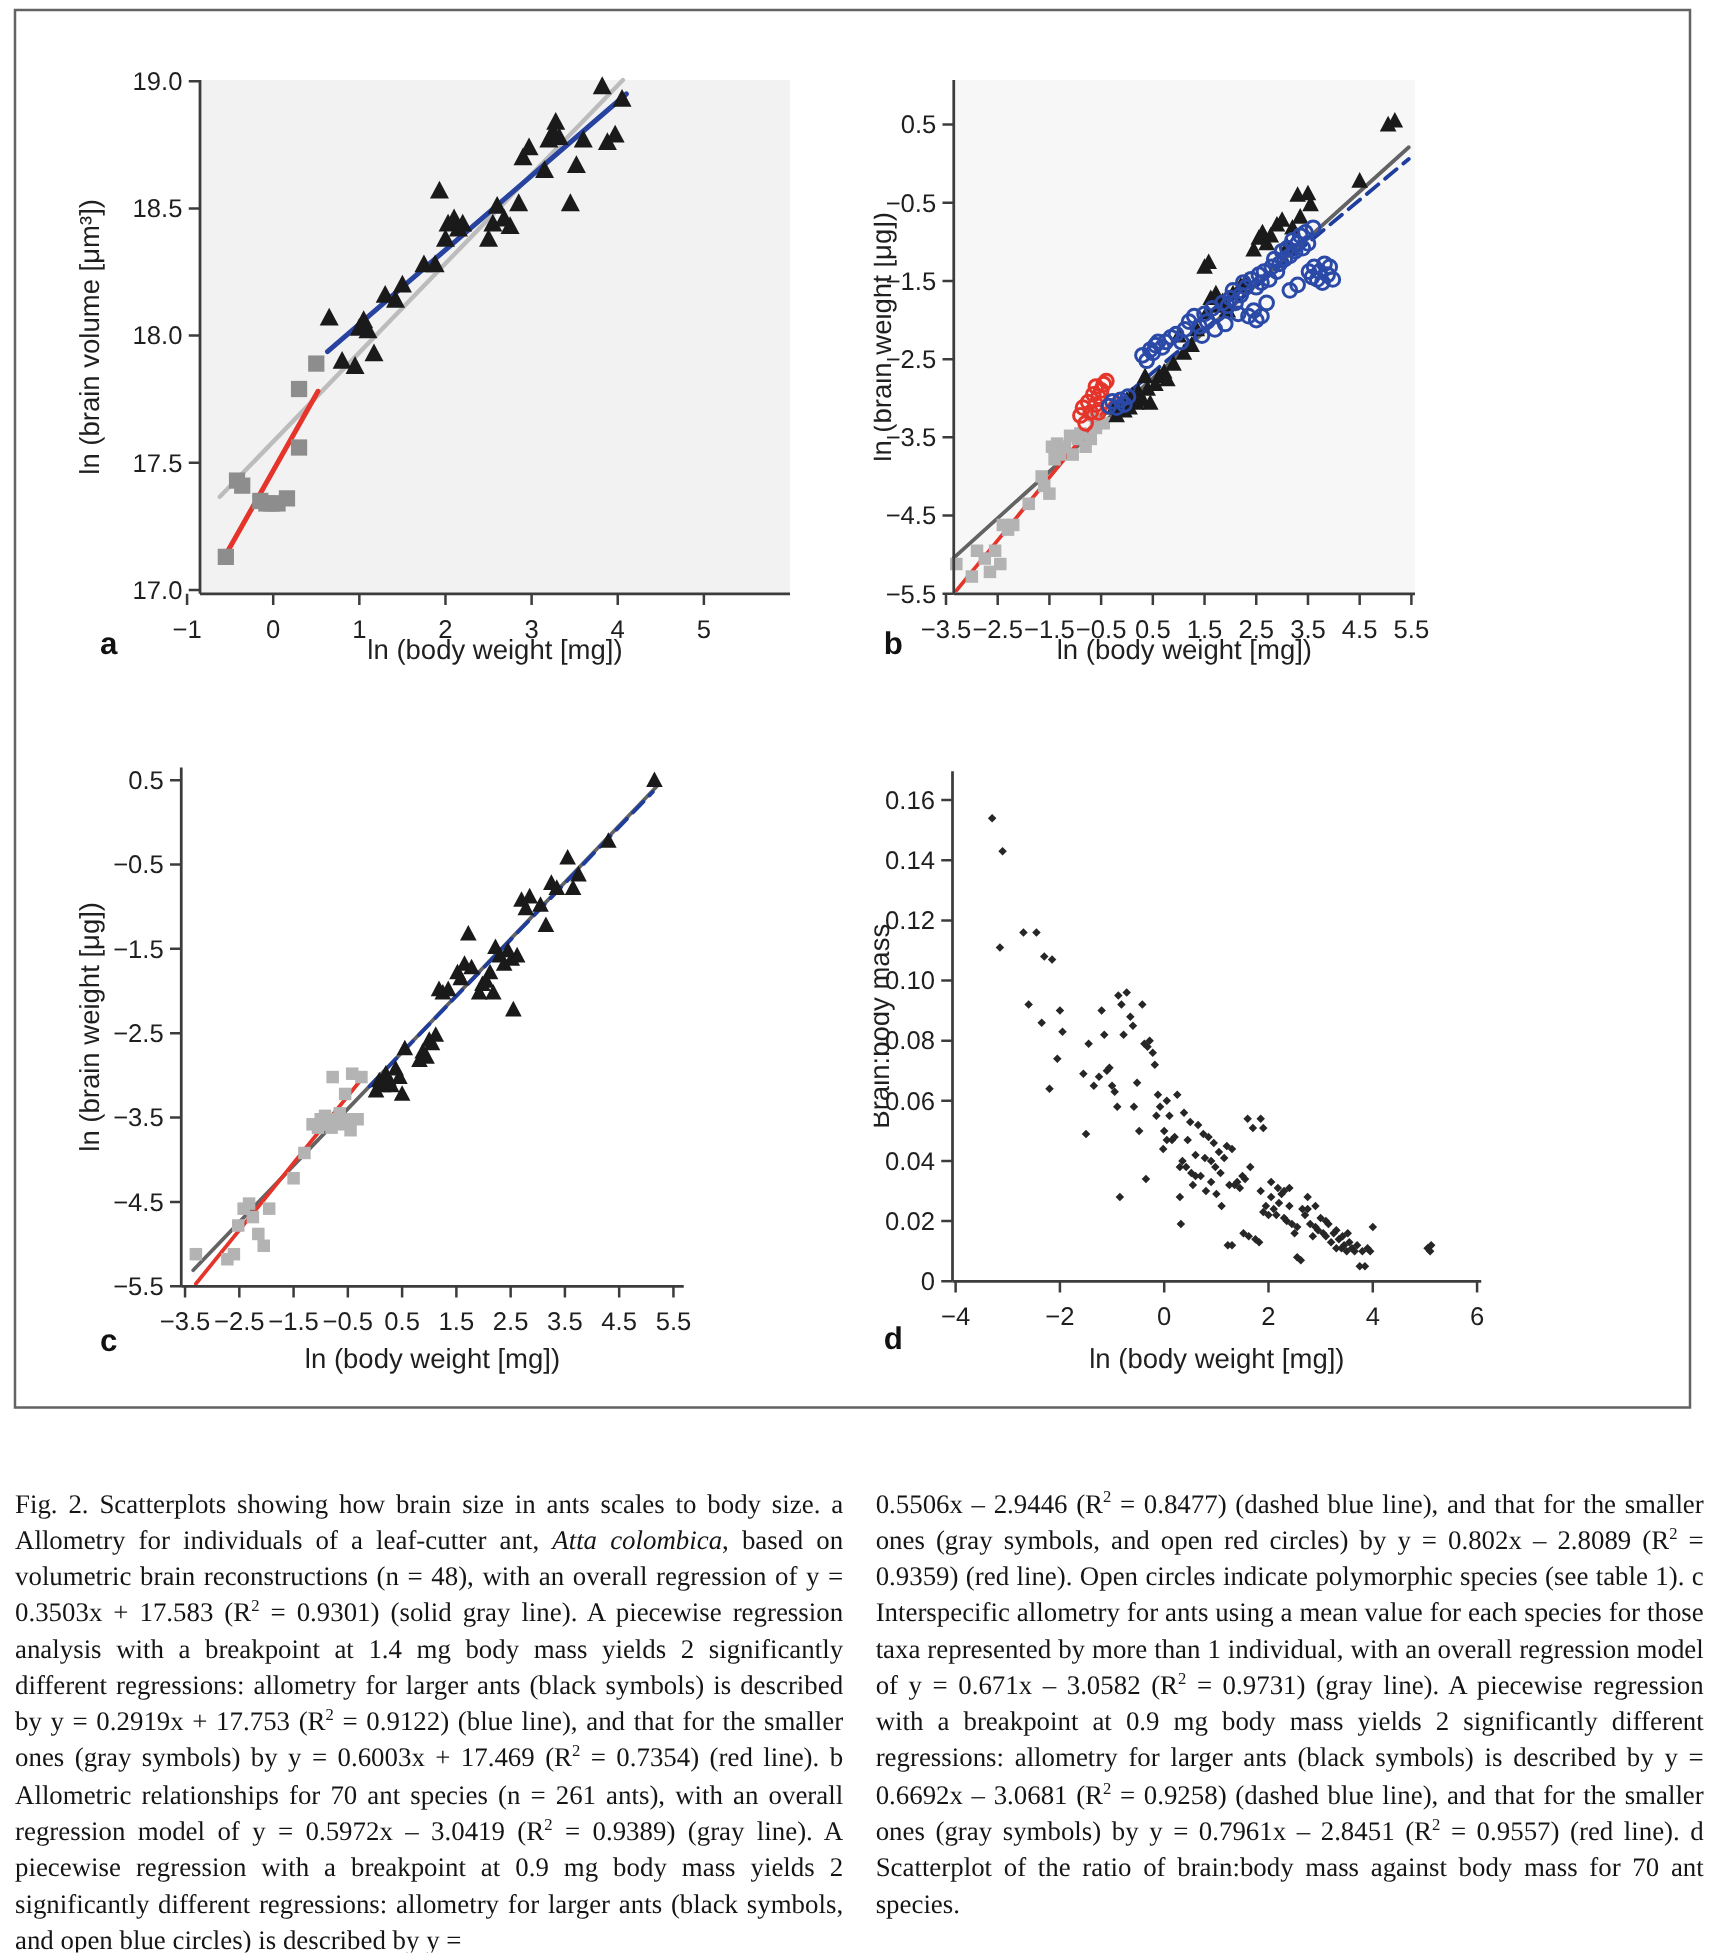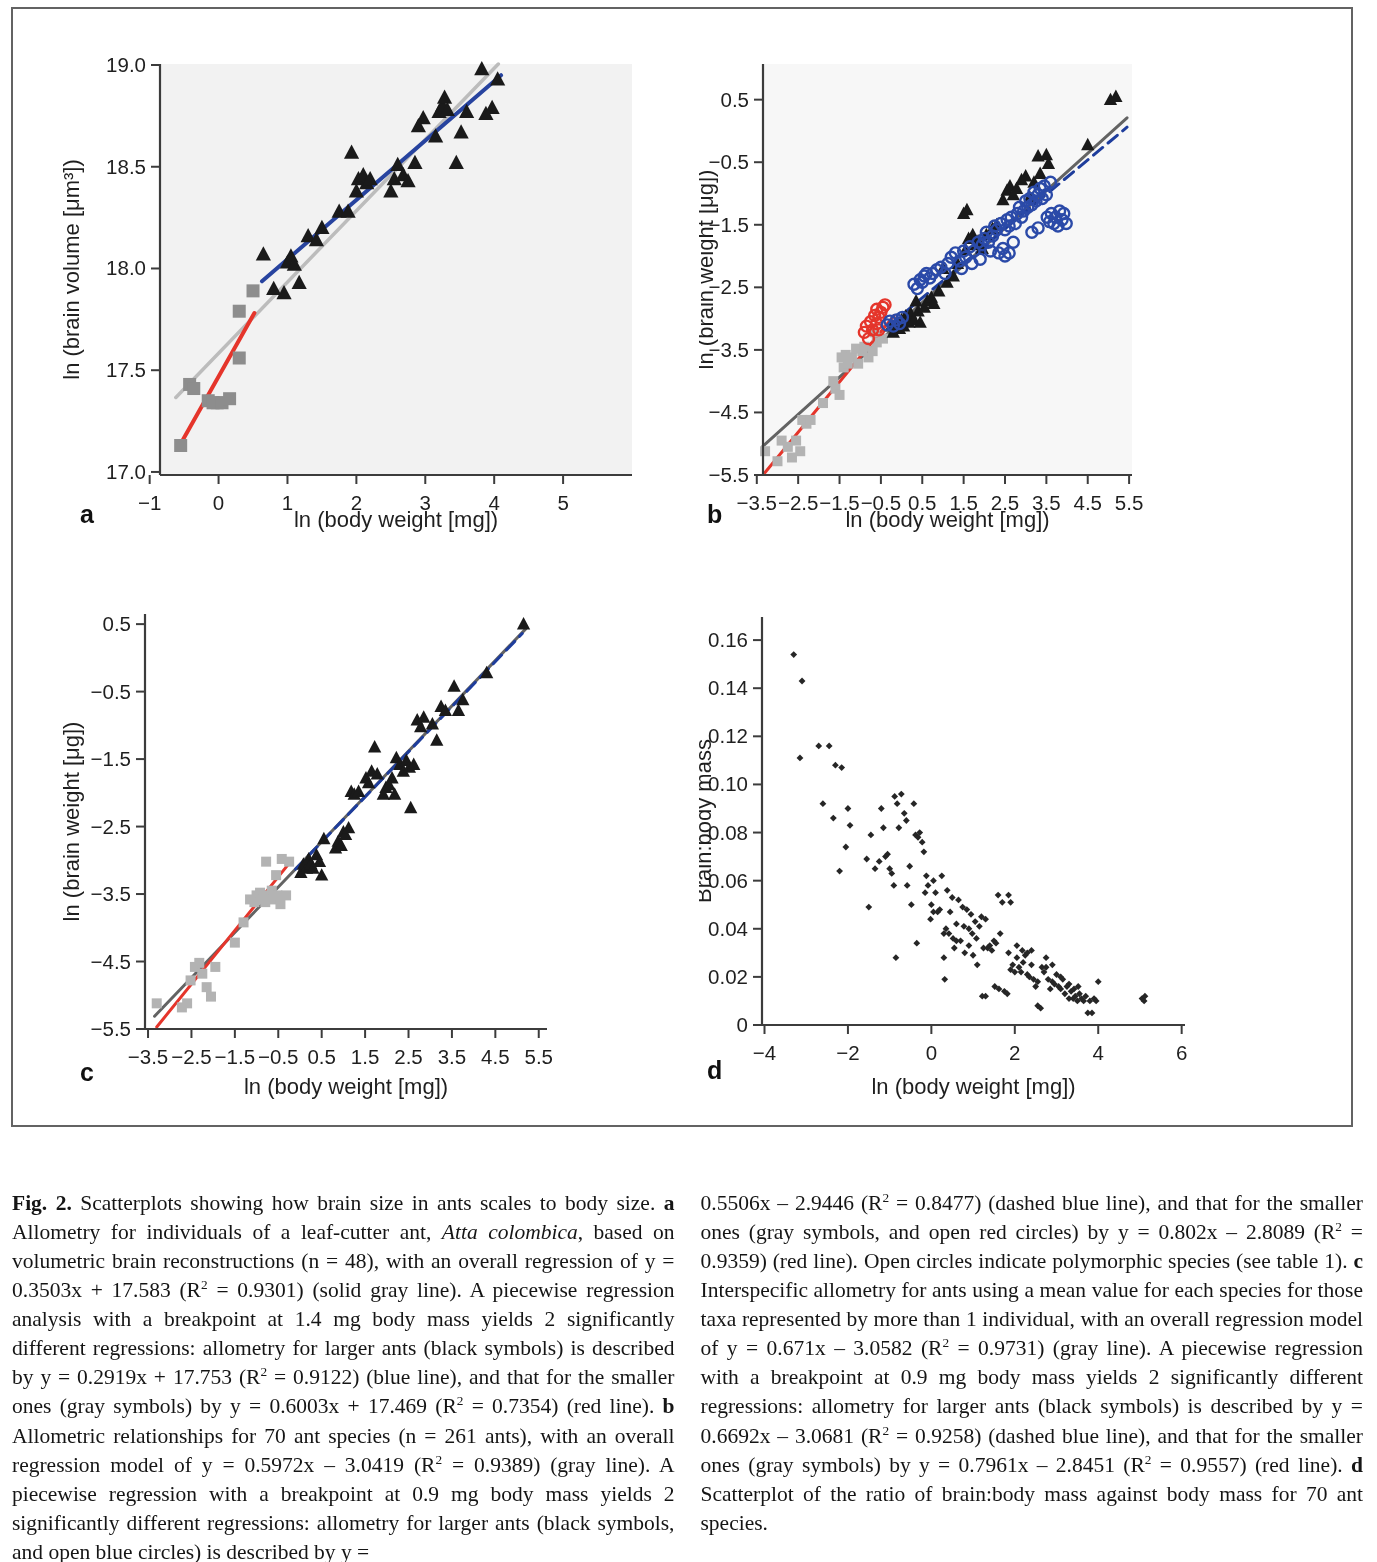--- a/index.html
+++ b/index.html
@@ -6,21 +6,21 @@
   body{width:1377px;height:1562px;overflow:hidden;font-family:"Liberation Sans",sans-serif;}
   .figure-frame{position:relative;margin:7px 0 0 11px;width:1342px;height:1120px;
     border:2px solid #636363;box-sizing:border-box;background:#ffffff;}
   .chart-host{position:absolute;}
   svg text.tick{font-family:"Liberation Sans",sans-serif;font-size:20.5px;fill:#1f1f1f;}
   svg text.axis-label{font-family:"Liberation Sans",sans-serif;font-size:22px;fill:#1f1f1f;}
   svg text.panel-letter{font-family:"Liberation Sans",sans-serif;font-size:25px;font-weight:bold;fill:#111;}
   .caption{display:flex;gap:26px;margin:40px 14px 0 12px;}
   .cap-col{flex:1 1 0;font-family:"Liberation Serif",serif;font-size:21.5px;line-height:1.355;
     color:#151515;text-align:justify;}
-  .cap-col b{font-weight:bold;}
+  .cap-col b{font-weight:normal;}
   .cap-col i{font-style:italic;margin-top:11px;}
   .cap-col sup{font-size:0.62em;vertical-align:super;line-height:0;}
 </style>
 </head>
 <body>
 
 <div class="figure-frame">
   <div class="chart-host" style="left: 30px; top: 18px;"><svg width="625" height="540" viewBox="0 0 625 540">
         <rect x="117" y="37" width="472" height="411" fill="#f2f2f2"></rect>
         <line x1="132.84817518248175" y1="370.47970297029696" x2="455.32408759124087" y2="37" stroke="#bcbcbc" stroke-width="3.5" stroke-linecap="round"></line>

